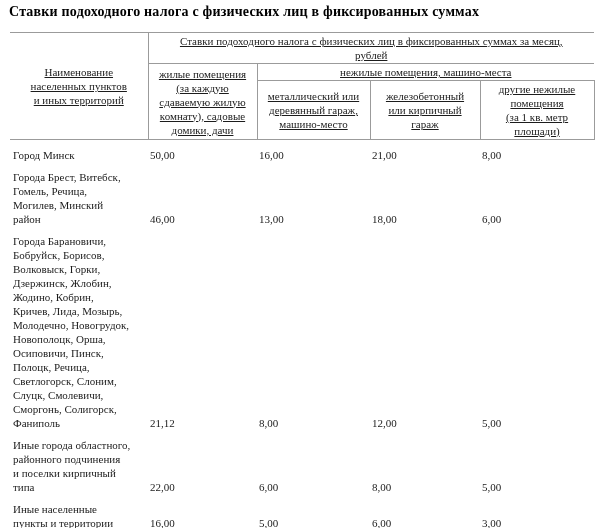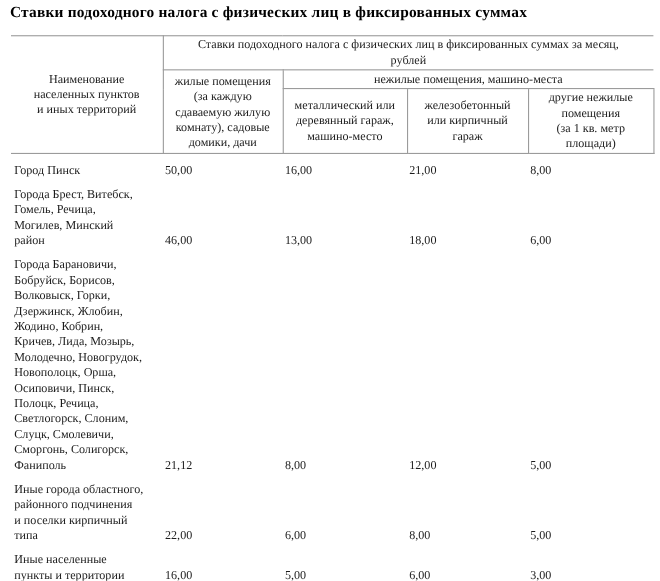--- a/index.html
+++ b/index.html
@@ -28,21 +28,21 @@
   col.c5{width:114px}
   th{
     font-weight:normal;font-size:11px;line-height:14px;
     text-align:center;vertical-align:middle;
     padding:1px 3px;white-space:pre-line;
   }
   tr.h1{height:29px}
   tr.h2{height:16px}
   tr.h3{height:57px}
   .bt{border-top:1px solid var(--line);}
-  .bb{border-bottom:1px solid var(--line);}
+  .bb{border-bottom:1px solid var(--line);text-decoration:underline;}
   .br{border-right:1px solid var(--line);}
   td{
     font-size:11px;line-height:14px;
     vertical-align:bottom;padding:8px 2px 0 2px;
   }
   td.name{
     text-align:left;padding-left:3px;white-space:pre-line;
   }
   td.val{text-align:left;}
   tbody tr:last-child td{
@@ -88,21 +88,21 @@
 или кирпичный
 гараж</th>
         <th class="br bb">другие нежилые
 помещения
 (за 1 кв. метр
 площади)</th>
       </tr>
     </thead>
     <tbody>
       <tr>
-        <td class="name">Город Пинск</td>
+        <td class="name">Город Минск</td>
         <td class="val">50,00</td>
         <td class="val">16,00</td>
         <td class="val">21,00</td>
         <td class="val">8,00</td>
       </tr>
       <tr>
         <td class="name">Города Брест, Витебск,
 Гомель, Речица,
 Могилев, Минский
 район</td>

